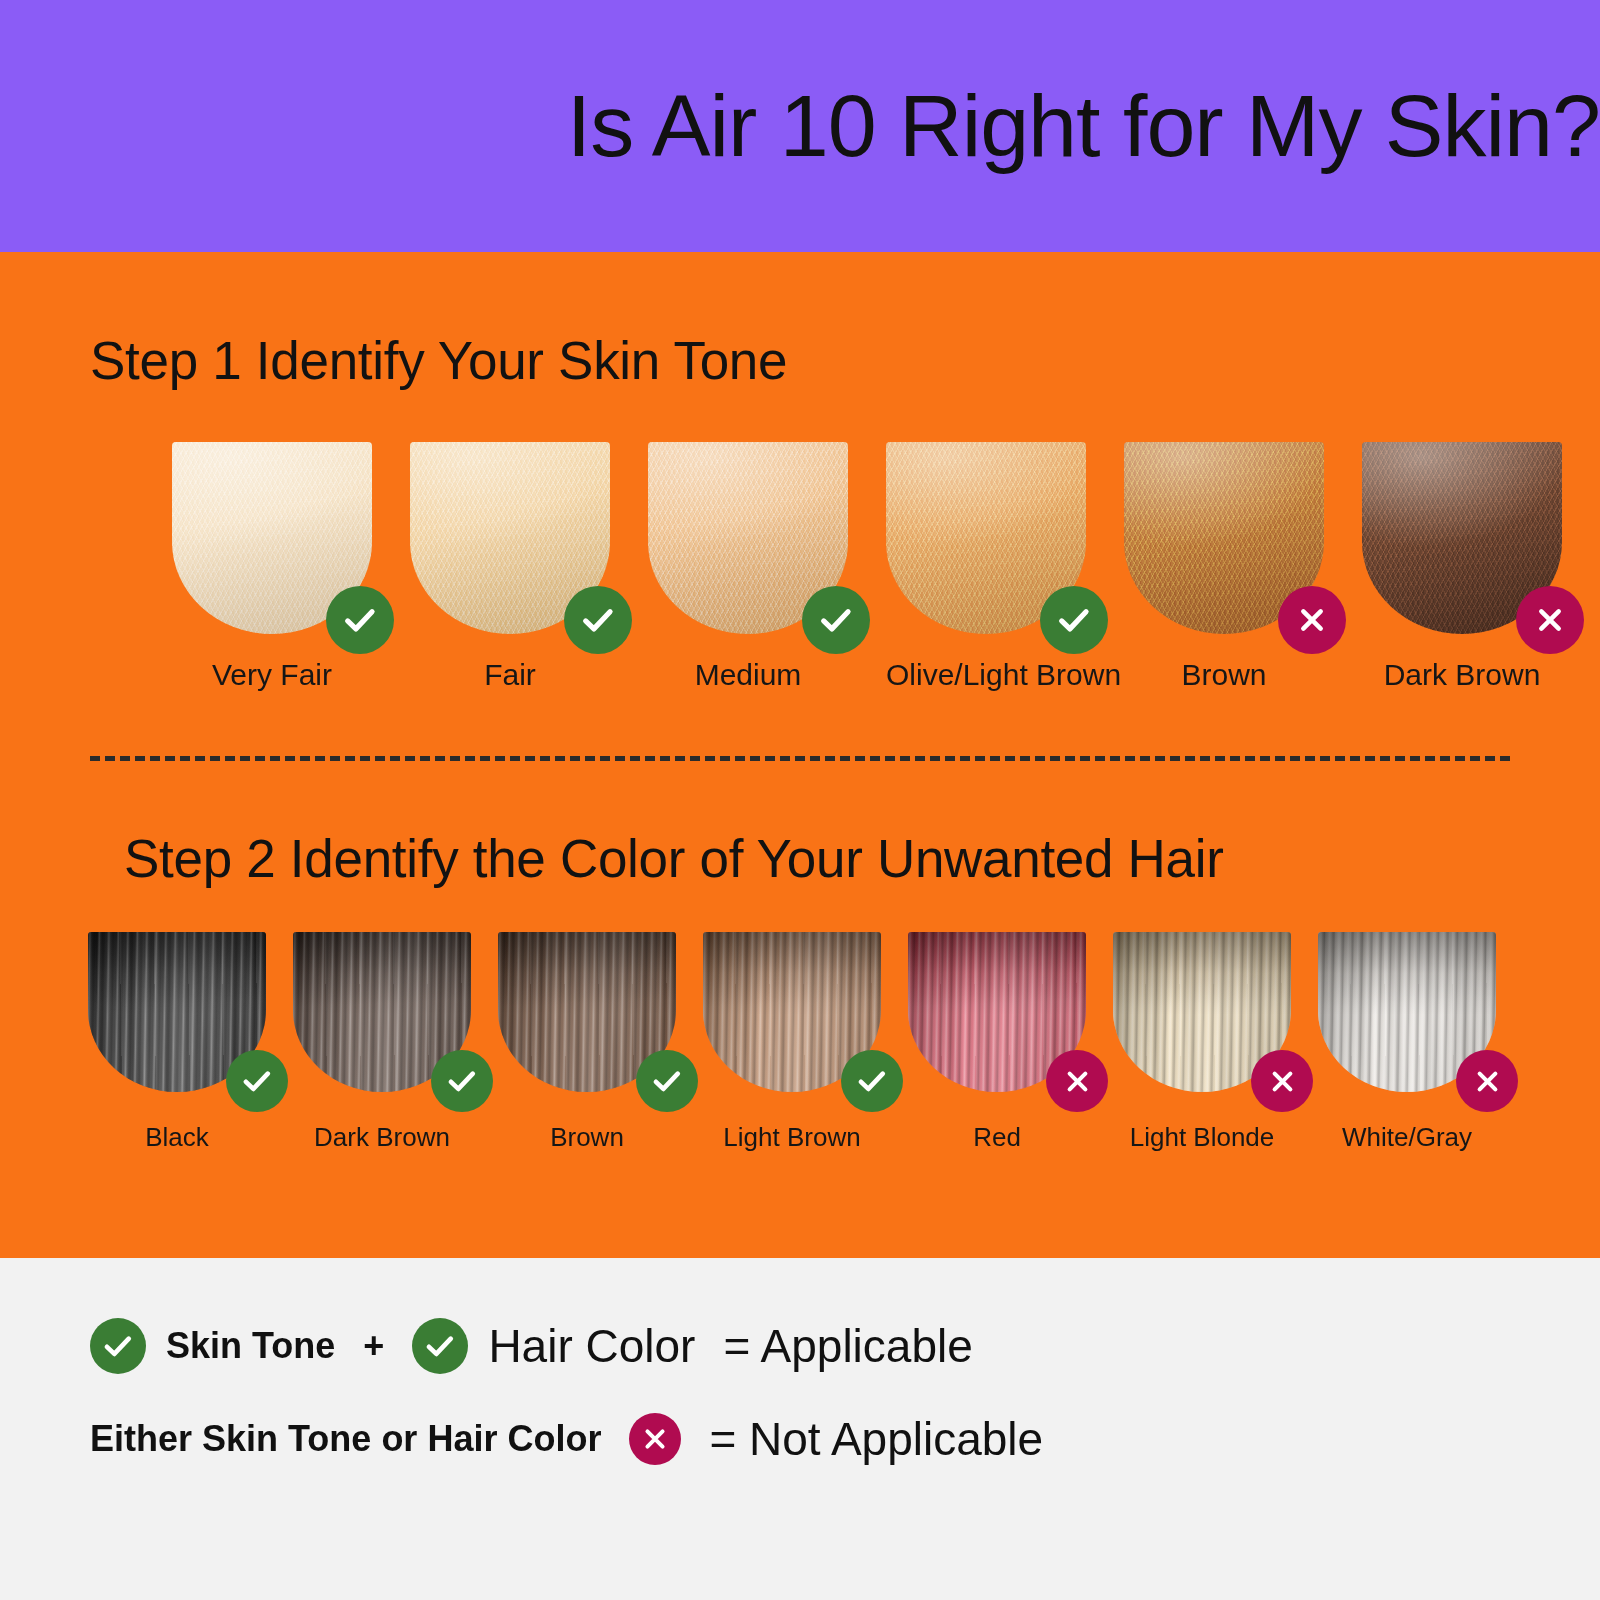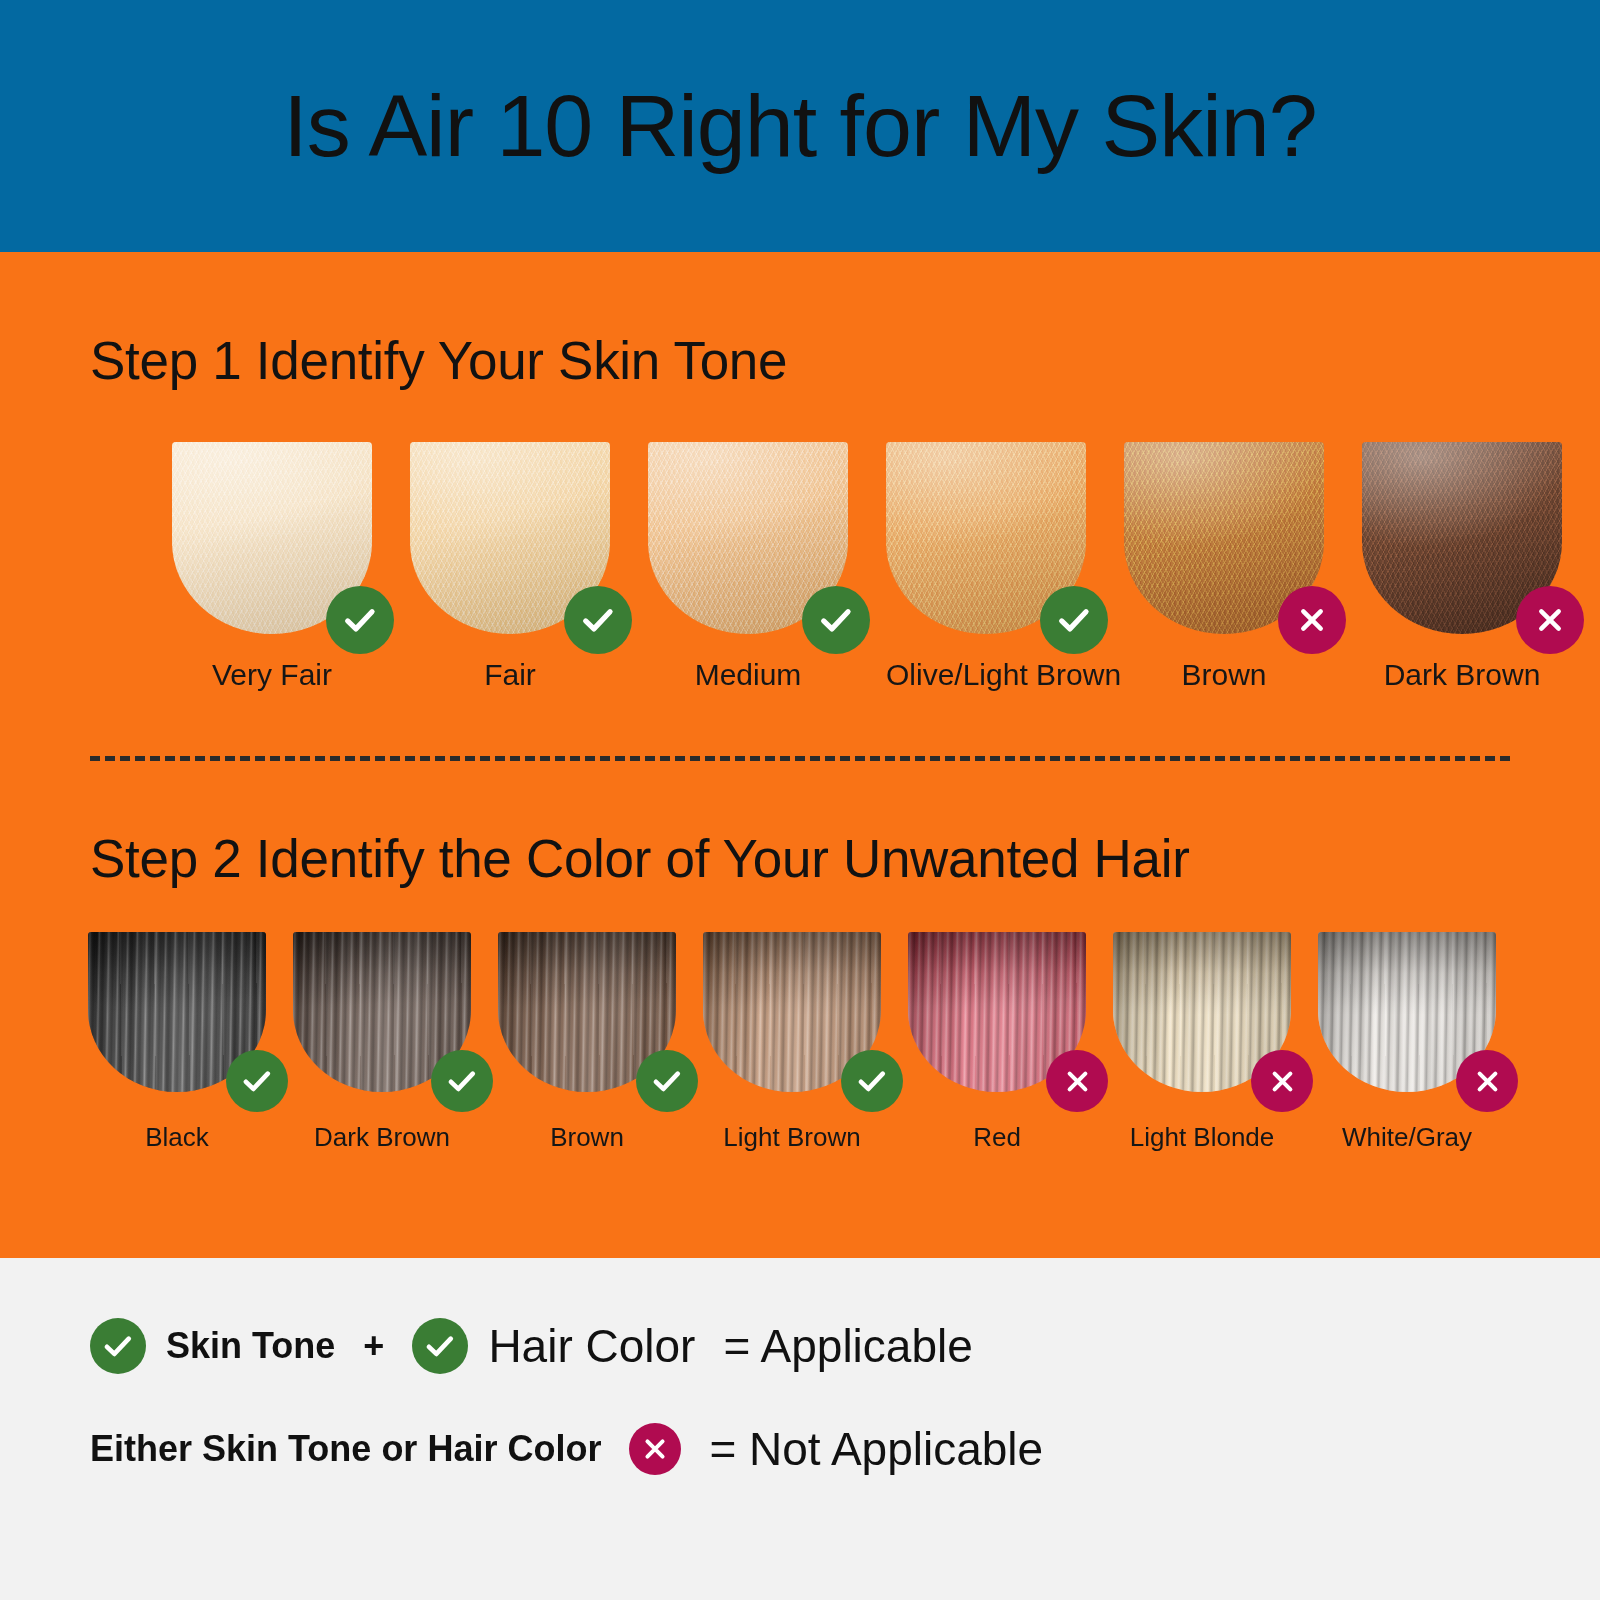--- a/index.html
+++ b/index.html
@@ -9,41 +9,41 @@
     font-family:"Liberation Sans", sans-serif;
     color:#111;
     -webkit-font-smoothing:antialiased;
     overflow:hidden;
   }
   .page{ position:relative; width:1600px; height:1600px; }
 
   
   .header{
     position:absolute; left:0; top:0; width:1600px; height:252px;
-    display:flex; align-items:center; justify-content:center;
-    background:#0369a1;
+    display:flex; align-items:center; justify-content:flex-end;
+    background:#8b5cf6;
   }
   .title{
     font-size:88px; font-weight:400; letter-spacing:-1px;
     color:#111; line-height:1; white-space:nowrap;
   }
 
   
   .panel{
     position:absolute; left:0; top:252px; width:1600px; height:1006px;
     background:#f97316;
   }
 
   .step-heading{
     position:absolute; left:90px;
     font-size:53px; font-weight:400; color:#121212; white-space:nowrap;
     letter-spacing:-0.3px;
   }
   #step1-heading{ top:78px; }
-  #step2-heading{ top:576px; }
+  #step2-heading{ top:576px;margin-left:34px; }
 
   
   .row{ position:absolute; left:0; width:1600px; display:flex; }
   #skin-row{ top:190px; padding-left:88px;justify-content:flex-end; }
   #hair-row{ top:680px; padding-left:88px; }
 
   .cell{ position:relative; }
   #skin-row .cell{ width:238px; }
   #hair-row .cell{ width:205px; }
 
@@ -128,21 +128,21 @@
   .footer{
     position:absolute; left:0; top:1258px; width:1600px; height:342px;
     background:#f2f2f2;
   }
   .legend{
     position:absolute; left:90px; top:60px;
   }
   .legend-line{
     display:flex; align-items:center; white-space:nowrap;
   }
-  .legend-line + .legend-line{ margin-top:48px; }
+  .legend-line + .legend-line{ margin-top:38px; }
   .lg-badge{
     border-radius:50%; display:flex; align-items:center; justify-content:center;
     flex:0 0 auto;
   }
   .lg-badge.ok{ background:#3a7d34; width:56px; height:56px; }
   .lg-badge.no{ background:#b00b50; width:52px; height:52px; }
   .lg-bold{ font-size:36px; font-weight:700; color:#111; }
   .lg-reg{ font-size:46px; font-weight:400; color:#111; }
   .sp-18{ width:20px; flex:0 0 auto; }
   .sp-26{ width:28px; flex:0 0 auto; }

